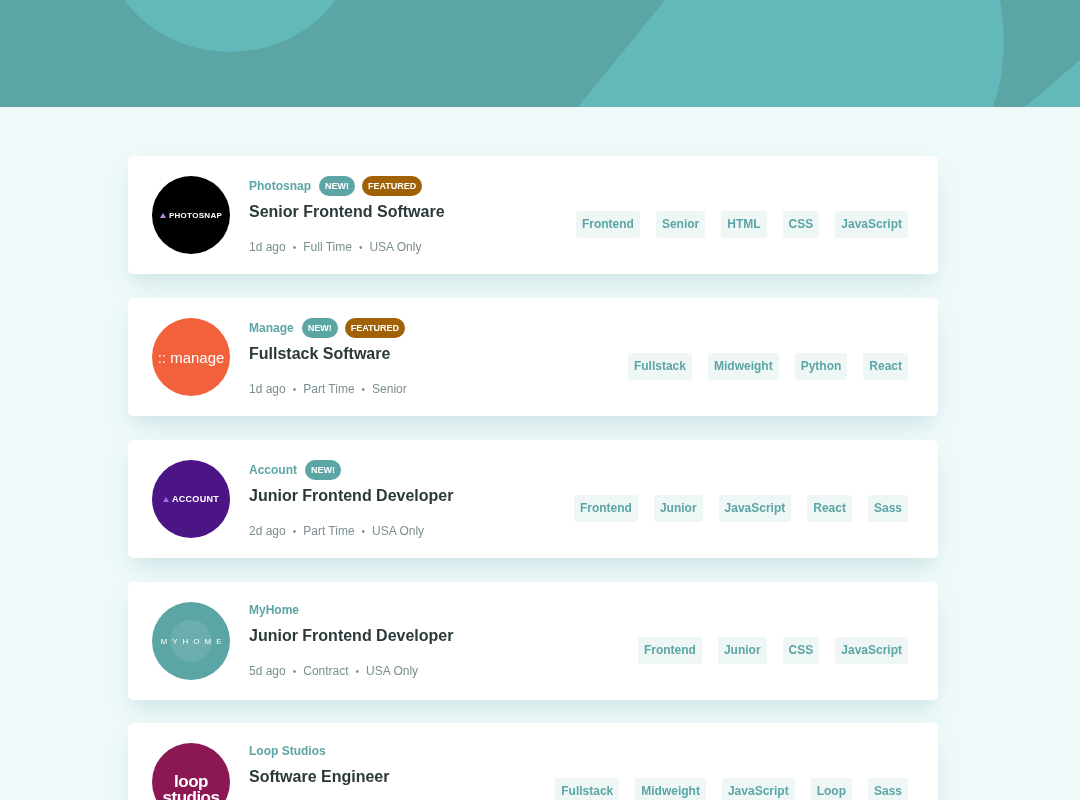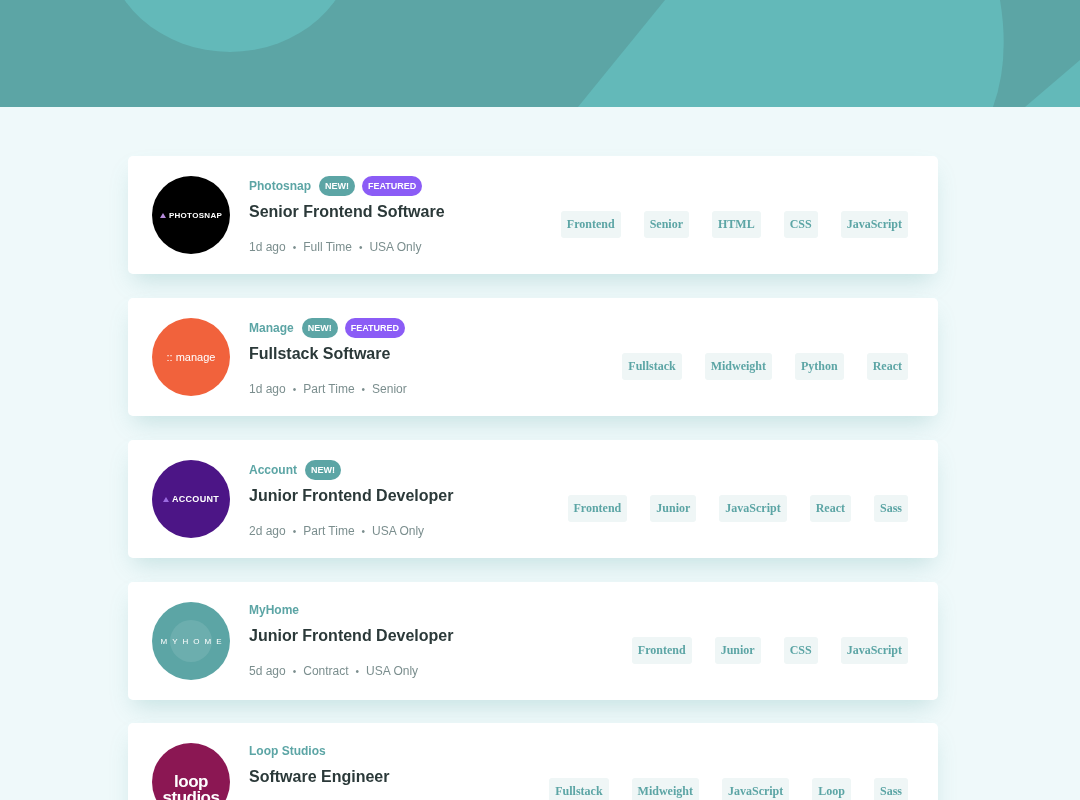--- a/index.html
+++ b/index.html
@@ -22,41 +22,41 @@
       display: flex; align-items: center;
     }
     .logo {
       position: absolute; left: 24px; top: 20px;
       width: 78px; height: 78px; border-radius: 50%;
       display: flex; align-items: center; justify-content: center;
       color: #fff; overflow: hidden;
     }
     .logo .txt { font-weight: bold; font-size: 8px; letter-spacing: 0.3px; display: flex; align-items: center; gap: 3px; }
     .logo .tri { width: 0; height: 0; border-left: 3px solid transparent; border-right: 3px solid transparent; border-bottom: 5px solid #b68bdb; display: inline-block; }
-    .logo.manage .txt { font-size: 11px; font-weight: normal; letter-spacing: 0; }
+    .logo.manage .txt { font-size: 15px; font-weight: normal; letter-spacing: 0; }
     .logo.myhome .inner {
       position: absolute; left: 18px; top: 18px; width: 42px; height: 42px; border-radius: 50%;
       background: rgba(255,255,255,0.10);
     }
     .logo.myhome .txt { font-size: 8px; letter-spacing: 5px; font-weight: normal; position: relative; margin-left: 5px; }
     .logo.loop .txt { font-size: 17px; line-height: 13px; font-weight: bold; flex-direction: column; letter-spacing: -0.5px; margin-top: 14px; }
     .info { position: absolute; left: 121px; top: 20px; }
     .top-row { display: flex; align-items: center; height: 20px; }
     .company { color: #5ca5a5; font-weight: bold; font-size: 12px; margin-right: 8px; }
     .badge {
       height: 20px; padding: 0 6px; border-radius: 10px; color: #fff;
       font-size: 9px; font-weight: bold; display: flex; align-items: center;
       margin-right: 7px; text-transform: uppercase;
     }
     .badge.new { background: #5ca5a5; }
-    .badge.featured { background: #8b5cf6; }
+    .badge.featured { background: #a16207; }
     .position { color: #2b3939; font-weight: bold; font-size: 16px; margin-top: 7px; height: 20px; }
     .meta { color: #7b8e8e; font-size: 12px; margin-top: 17px; display: flex; align-items: center; }
     .meta .dot { margin: 0 7px; font-size: 10px; }
-    .tags { position: absolute; right: 30px; top: 0; height: 136px; display: flex; align-items: center; gap: 23px; font-family: Liberation Serif, serif; }
+    .tags { position: absolute; right: 30px; top: 0; height: 136px; display: flex; align-items: center; gap: 16px; }
     .tag {
       background: #eff6f6; color: #5ca5a5; font-weight: bold; font-size: 12px;
       height: 27px; padding: 0 6px; display: flex; align-items: center; border-radius: 3px;
       cursor: pointer;
     }
   </style>
 </head>
 <body>
 
 <div class="header">

